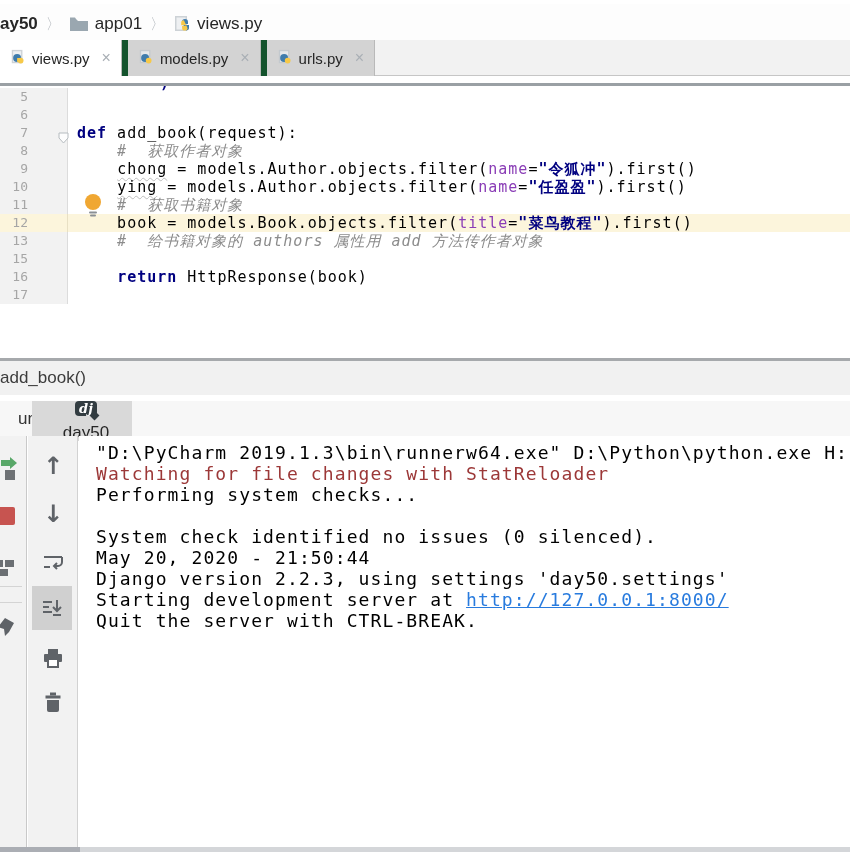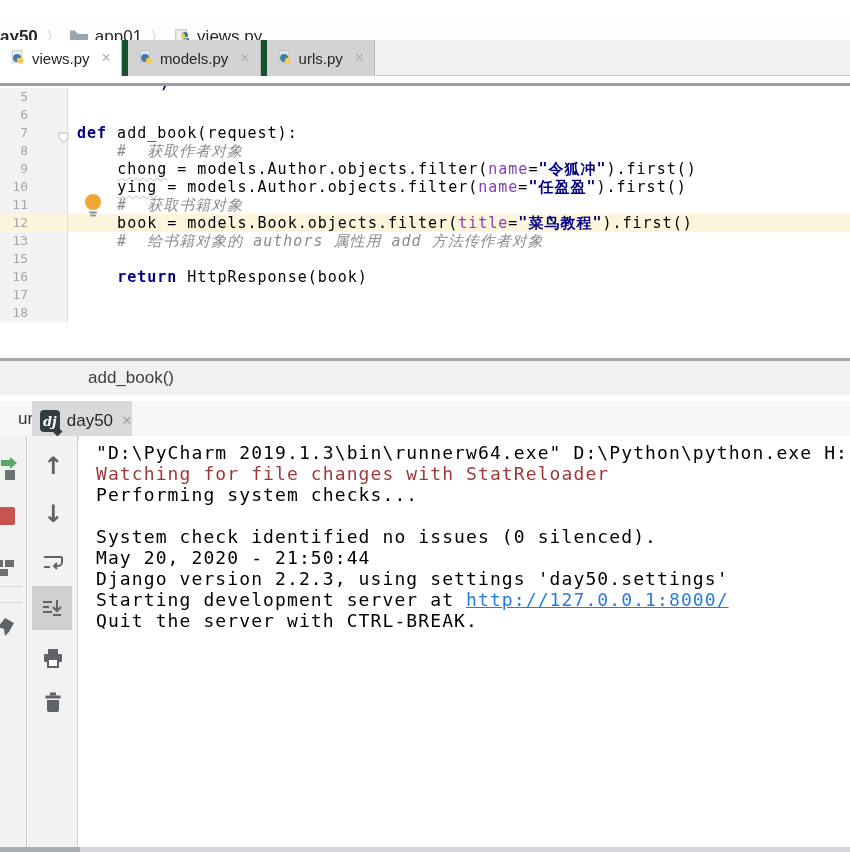--- a/index.html
+++ b/index.html
@@ -2,21 +2,21 @@
 <html><head>
 <meta charset="utf-8">
 <style>
   * { margin:0; padding:0; box-sizing:border-box; }
   html,body { background:#fff; }
   #app {
     position:relative; width:850px; height:852px; overflow:hidden;
     font-family:"Liberation Sans", sans-serif; color:#262626; background:#fff;
   }
   
-  #breadcrumb { position:absolute; left:0; top:17px; width:850px; height:40px;
+  #breadcrumb { position:absolute; left:0; top:4px; width:850px; height:40px;
     background:#fdfdfd; display:flex; align-items:center; font-size:17px; }
   #breadcrumb .crumb { color:#262626; }
   #breadcrumb .crumb.bold { font-weight:bold; }
   .chev { color:#b4b9be; font-size:15px; margin:0 8px; }
   .icon-gap { margin-right:6px; display:inline-flex; align-items:center; }
   
   #tabstrip { position:absolute; left:0; top:40px; width:850px; height:36px;
     background:#f2f2f2; border-bottom:1px solid #c6c6c6; display:flex; font-size:15px; }
   .etab { display:flex; align-items:center; gap:6px; padding:0 10px; height:36px;
     background:#d3d3d3; border-right:1px solid #b9b9b9; border-left:6px solid #14532d; }
@@ -41,27 +41,27 @@
   .tok-p { color:#000; }
   .tok-wavy { color:#000; text-decoration:underline; text-decoration-style:wavy;
     text-decoration-color:#bdbdbd; text-decoration-thickness:1px; text-underline-offset:3px; }
   #remnant { position:absolute; left:150px; top:0px; height:7px; overflow:hidden; }
   #remnant span { position:relative; top:-12px; color:#000080; font-weight:bold; }
   #bulb { position:absolute; left:84px; top:107px; width:18px; height:24px; }
   #foldmark { position:absolute; left:58px; top:44px; }
   
   #ctx-divider { position:absolute; left:0; top:358px; width:850px; height:3px; background:#a6a9ac; }
   #context-bar { position:absolute; left:0; top:361px; width:850px; height:34px;
-    background:#f1f1f1; line-height:34px; font-size:17px; color:#3c3c3c; padding-left:88px; }
+    background:#f1f1f1; line-height:34px; font-size:17px; color:#3c3c3c; }
   
   #run-header { position:absolute; left:0; top:401px; width:850px; height:35px;
     background:#f7f7f7; display:flex; align-items:center; font-size:17px; }
   #run-label { padding-left:18px; color:#333; }
   #run-tab { position:absolute; left:32px; top:0; height:40px; width:100px;
-    background:#d9d9d9; display:flex; align-items:center; gap:7px; padding-left:8px; font-size:17px; }
+    background:#d9d9d9; display:flex; align-items:center; gap:7px; padding-left:8px; font-size:17px;flex-direction:column; }
   #run-tab .x { color:#9aa0a6; font-size:17px; margin-left:2px; }
   .dj-icon { position:relative; width:22px; height:22px; background:#323c41; border-radius:4px;
     color:#fff; font-family:"DejaVu Serif", serif; font-style:italic; font-weight:bold;
     font-size:13px; display:flex; align-items:center; justify-content:center; }
   .dj-icon i { position:absolute; right:-1px; bottom:-3px; width:7px; height:7px;
     background:#323c41; transform:rotate(45deg); }
   
   #outer-toolbar { position:absolute; left:0; top:436px; width:27px; height:411px;
     background:#f2f2f2; border-right:1px solid #c9c9c9; overflow:hidden; }
   #console-toolbar { position:absolute; left:28px; top:436px; width:50px; height:411px;
@@ -157,21 +157,20 @@
         <div class="ed-row"><span class="gut">7</span><span class="code"><span class="tok-k">def</span><span class="tok-p"> add_book(request):</span></span></div>
         <div class="ed-row"><span class="gut">8</span><span class="code"><span class="tok-cm">    #  获取作者对象</span></span></div>
         <div class="ed-row"><span class="gut">9</span><span class="code"><span class="tok-p">    </span><span class="tok-wavy">chong</span><span class="tok-p"> = models.Author.objects.filter(</span><span class="tok-kw">name</span><span class="tok-p">=</span><span class="tok-s">"令狐冲"</span><span class="tok-p">).first()</span></span></div>
         <div class="ed-row"><span class="gut">10</span><span class="code"><span class="tok-p">    </span><span class="tok-wavy">ying</span><span class="tok-p"> = models.Author.objects.filter(</span><span class="tok-kw">name</span><span class="tok-p">=</span><span class="tok-s">"任盈盈"</span><span class="tok-p">).first()</span></span></div>
         <div class="ed-row"><span class="gut">11</span><span class="code"><span class="tok-cm">    #  获取书籍对象</span></span></div>
         <div class="ed-row hl"><span class="gut">12</span><span class="code"><span class="tok-p">    book = models.Book.objects.filter(</span><span class="tok-kw">title</span><span class="tok-p">=</span><span class="tok-s">"菜鸟教程"</span><span class="tok-p">).first()</span></span></div>
         <div class="ed-row"><span class="gut">13</span><span class="code"><span class="tok-cm">    #  给书籍对象的 authors 属性用 add 方法传作者对象</span></span></div>
         <div class="ed-row"><span class="gut">15</span><span class="code"></span></div>
         <div class="ed-row"><span class="gut">16</span><span class="code"><span class="tok-p">    </span><span class="tok-k">return</span><span class="tok-p"> HttpResponse(book)</span></span></div>
         <div class="ed-row"><span class="gut">17</span><span class="code"></span></div>
-        <div class="ed-row"><span class="gut">18</span><span class="code"></span></div>
       </div>
     <div id="foldmark">
       <svg width="11" height="12" viewBox="0 0 11 12">
           <path d="M1 1 h9 v5 l-4.5 5 L1 6 z" fill="#fdfdfd" stroke="#b6bcc0" stroke-width="1"></path>
         </svg>
     </div>
     <div id="bulb">
       <svg width="18" height="24" viewBox="0 0 18 24">
           <circle cx="9" cy="9" r="8" fill="#f0a732"></circle>
           <rect x="5" y="18.5" width="8" height="2" rx="1" fill="#8a8f94"></rect>

